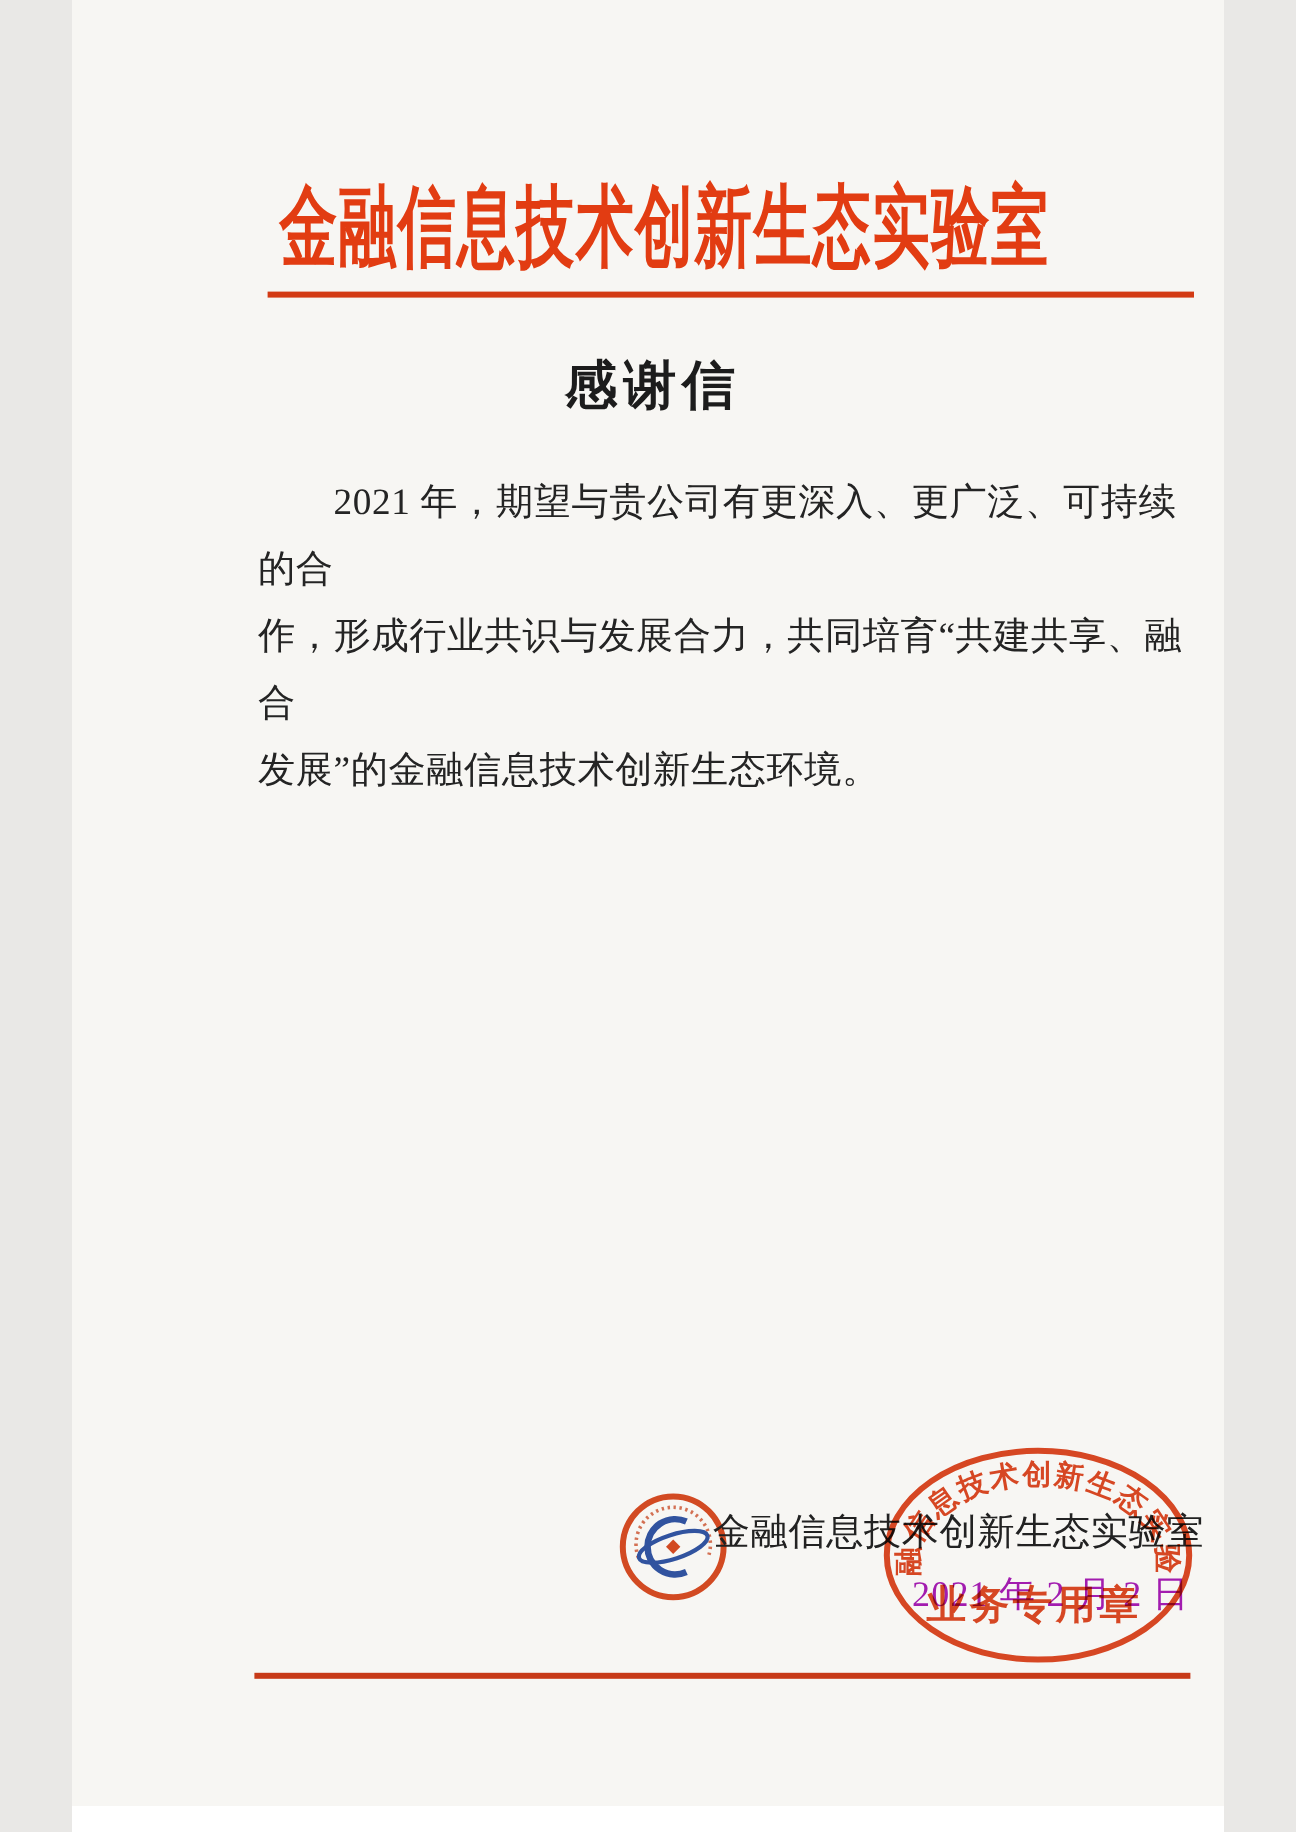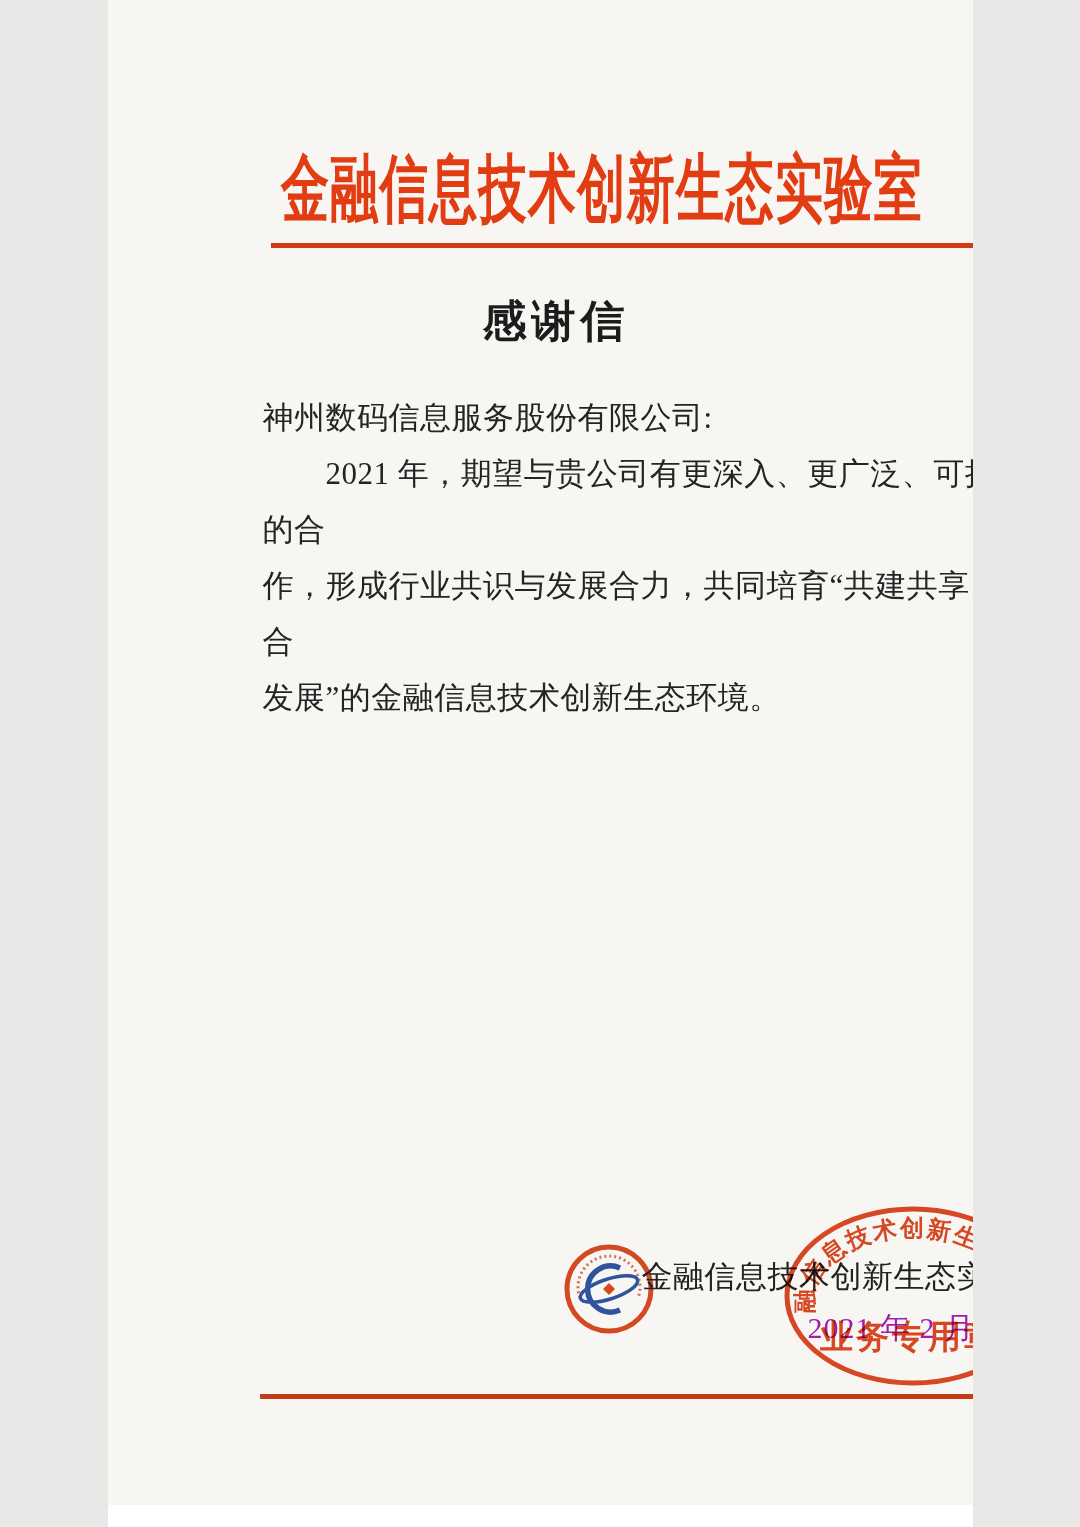--- a/index.html
+++ b/index.html
@@ -1,32 +1,32 @@
 <!DOCTYPE html>
 <html><head>
 <meta charset="utf-8">
 <style>
   html,body { margin:0; padding:0; background:#e9e8e6; }
   .page {
-    position:relative; width:865px; height:1527px; margin:0 auto;
+    position:relative; width:960px; height:1527px; margin:0 auto;
     background:#f7f6f3; overflow:hidden;
     font-family:"Liberation Serif", serif; color:#242424;
   }
   
   .org-title-wrap { position:absolute; top:140px; left:0; width:100%; text-align:center; }
   .org-title {
     display:inline-block; white-space:nowrap;
     font-family:"Liberation Serif", serif; font-weight:900;
     font-size:74px; letter-spacing:2px; color:#e23c12;
     transform:scaleX(0.65); transform-origin:50% 50%;
   }
   .header-rule { position:absolute; top:243px; left:163px; width:772px; height:5px; background:#d33a14; }
   
   .doc-title {
-    position:absolute; top:292px; left:16px; width:100%; margin:0; text-align:center;
+    position:absolute; top:292px; left:4px; width:100%; margin:0; text-align:center;
     font-family:"Liberation Sans", sans-serif; font-weight:700;
     font-size:44px; letter-spacing:5px; color:#1c1c1c;
   }
   
   .body-block { position:absolute; top:390px; left:155px; width:790px; }
   .salutation, .para {
     white-space:pre-line; font-size:31px; line-height:56px;
     letter-spacing:0.5px; color:#242424; margin:0;
   }
   
@@ -45,21 +45,20 @@
 <div class="page">
 
   <div class="org-title-wrap">
     <span class="org-title">金融信息技术创新生态实验室</span>
   </div>
   <div class="header-rule"></div>
 
   <h1 class="doc-title">感谢信</h1>
 
   <div class="body-block">
-    <div class="salutation">神州数码信息服务股份有限公司:</div>
     <div class="para">　　2021 年，期望与贵公司有更深入、更广泛、可持续的合
 作，形成行业共识与发展合力，共同培育“共建共享、融合
 发展”的金融信息技术创新生态环境。</div>
   </div>
 
   <svg class="logo" width="94" height="94" viewBox="0 0 94 94" aria-hidden="true">
     <circle cx="47" cy="47" r="42" fill="none" stroke="#d24a22" stroke-width="5"></circle>
     <path d="M 18 56 A 31 31 0 1 1 76 56" fill="none" stroke="#c94f2a" stroke-width="3" stroke-dasharray="2 3" opacity="0.8"></path>
     <ellipse cx="47" cy="47" rx="30" ry="10" fill="none" stroke="#31539f" stroke-width="3.5" transform="rotate(-18 47 47)"></ellipse>
     <path d="M 58 26 A 23 23 0 1 0 58 68" fill="none" stroke="#31539f" stroke-width="5.5"></path>

